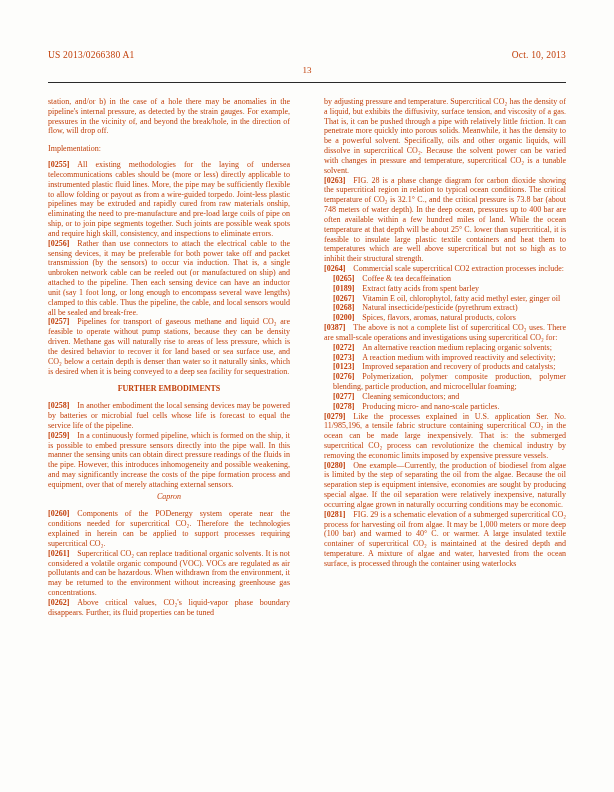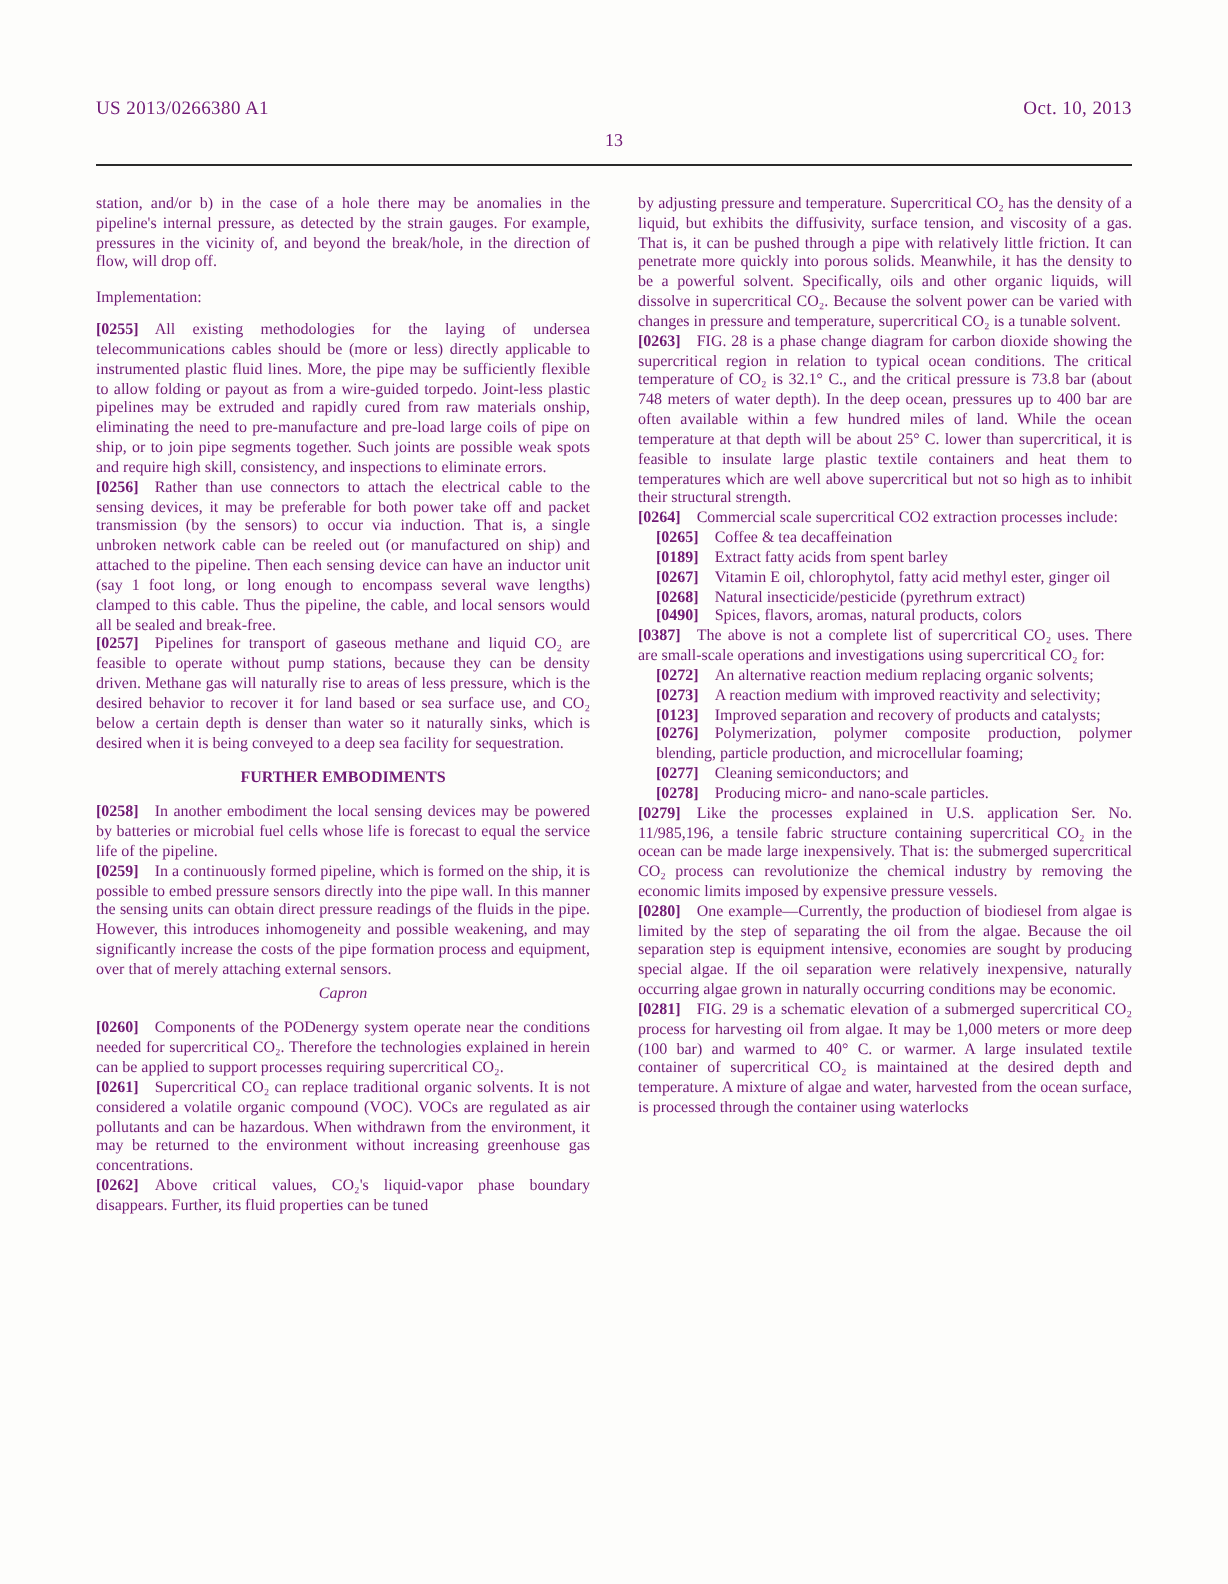--- a/index.html
+++ b/index.html
@@ -1,26 +1,26 @@
 <!DOCTYPE html>
 <html><head>
 <meta charset="utf-8">
 <style>
   html,body{margin:0;padding:0;background:#d9d9d9;}
   .page{
     width:614px;height:792px;background:#fdfdfb;box-sizing:border-box;
     margin:0 auto;position:relative;
     padding:50px 48px 28px 48px;
-    font-family:"Liberation Serif", serif;color:#701a75;
+    font-family:"Liberation Serif", serif;color:#c2410c;
   }
   .header-row{display:flex;justify-content:space-between;align-items:baseline;
     font-size:9.5px;letter-spacing:.2px;}
   .pagenum{text-align:center;font-size:9px;margin-top:5px;}
   .rule{border:none;border-top:1.2px solid #2a2a2a;margin:7px 0 14px 0;}
-  .columns{display:flex;gap:24px;}
+  .columns{display:flex;gap:34px;}
   .col{flex:1 1 0;font-size:8px;line-height:1.23;text-align:justify;
     text-justify:inter-word;}
   .block{margin:0;}
   .block.cont{margin-bottom:0;}
   .tag{font-weight:bold;margin-right:8px;white-space:nowrap;}
   .heading_left{margin:8px 0 6px 0;text-align:left;}
   .heading_center{text-align:center;margin:8px 0 7px 0;white-space:pre-line;font-weight:bold;}
   .heading_italic{text-align:center;font-style:italic;margin:2px 0 8px 0;}
   .list{padding-left:9px;}
 </style>
@@ -50,21 +50,21 @@
         <div class="block para"><span class="tag">[0262]</span>Above critical values, CO₂'s liquid-vapor phase boundary disappears. Further, its fluid properties can be tuned</div>
       </div>
     <div class="col" id="col-right">
         <div class="block cont">by adjusting pressure and temperature. Supercritical CO₂ has the density of a liquid, but exhibits the diffusivity, surface tension, and viscosity of a gas. That is, it can be pushed through a pipe with relatively little friction. It can penetrate more quickly into porous solids. Meanwhile, it has the density to be a powerful solvent. Specifically, oils and other organic liquids, will dissolve in supercritical CO₂. Because the solvent power can be varied with changes in pressure and temperature, supercritical CO₂ is a tunable solvent.</div>
         <div class="block para"><span class="tag">[0263]</span>FIG. 28 is a phase change diagram for carbon dioxide showing the supercritical region in relation to typical ocean conditions. The critical temperature of CO₂ is 32.1° C., and the critical pressure is 73.8 bar (about 748 meters of water depth). In the deep ocean, pressures up to 400 bar are often available within a few hundred miles of land. While the ocean temperature at that depth will be about 25° C. lower than supercritical, it is feasible to insulate large plastic textile containers and heat them to temperatures which are well above supercritical but not so high as to inhibit their structural strength.</div>
         <div class="block para"><span class="tag">[0264]</span>Commercial scale supercritical CO2 extraction processes include:</div>
         <div class="block list"><span class="tag">[0265]</span>Coffee &amp; tea decaffeination</div>
         <div class="block list"><span class="tag">[0189]</span>Extract fatty acids from spent barley</div>
         <div class="block list"><span class="tag">[0267]</span>Vitamin E oil, chlorophytol, fatty acid methyl ester, ginger oil</div>
         <div class="block list"><span class="tag">[0268]</span>Natural insecticide/pesticide (pyrethrum extract)</div>
-        <div class="block list"><span class="tag">[0490]</span>Spices, flavors, aromas, natural products, colors</div>
+        <div class="block list"><span class="tag">[0200]</span>Spices, flavors, aromas, natural products, colors</div>
         <div class="block para"><span class="tag">[0387]</span>The above is not a complete list of supercritical CO₂ uses. There are small-scale operations and investigations using supercritical CO₂ for:</div>
         <div class="block list"><span class="tag">[0272]</span>An alternative reaction medium replacing organic solvents;</div>
         <div class="block list"><span class="tag">[0273]</span>A reaction medium with improved reactivity and selectivity;</div>
         <div class="block list"><span class="tag">[0123]</span>Improved separation and recovery of products and catalysts;</div>
         <div class="block list"><span class="tag">[0276]</span>Polymerization, polymer composite production, polymer blending, particle production, and microcellular foaming;</div>
         <div class="block list"><span class="tag">[0277]</span>Cleaning semiconductors; and</div>
         <div class="block list"><span class="tag">[0278]</span>Producing micro- and nano-scale particles.</div>
         <div class="block para"><span class="tag">[0279]</span>Like the processes explained in U.S. application Ser. No. 11/985,196, a tensile fabric structure containing supercritical CO₂ in the ocean can be made large inexpensively. That is: the submerged supercritical CO₂ process can revolutionize the chemical industry by removing the economic limits imposed by expensive pressure vessels.</div>
         <div class="block para"><span class="tag">[0280]</span>One example—Currently, the production of biodiesel from algae is limited by the step of separating the oil from the algae. Because the oil separation step is equipment intensive, economies are sought by producing special algae. If the oil separation were relatively inexpensive, naturally occurring algae grown in naturally occurring conditions may be economic.</div>
         <div class="block para"><span class="tag">[0281]</span>FIG. 29 is a schematic elevation of a submerged supercritical CO₂ process for harvesting oil from algae. It may be 1,000 meters or more deep (100 bar) and warmed to 40° C. or warmer. A large insulated textile container of supercritical CO₂ is maintained at the desired depth and temperature. A mixture of algae and water, harvested from the ocean surface, is processed through the container using waterlocks</div>

